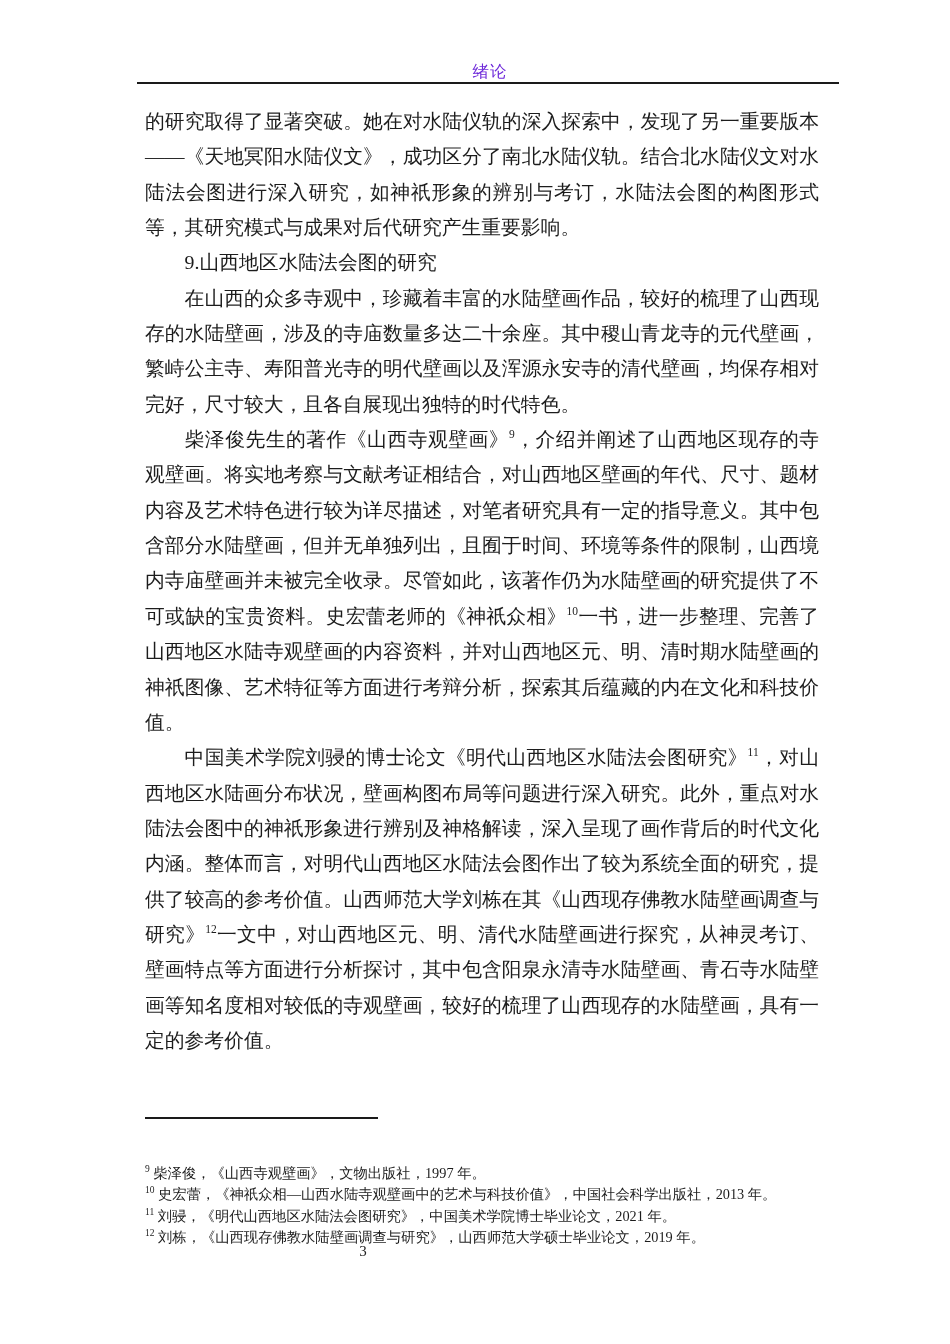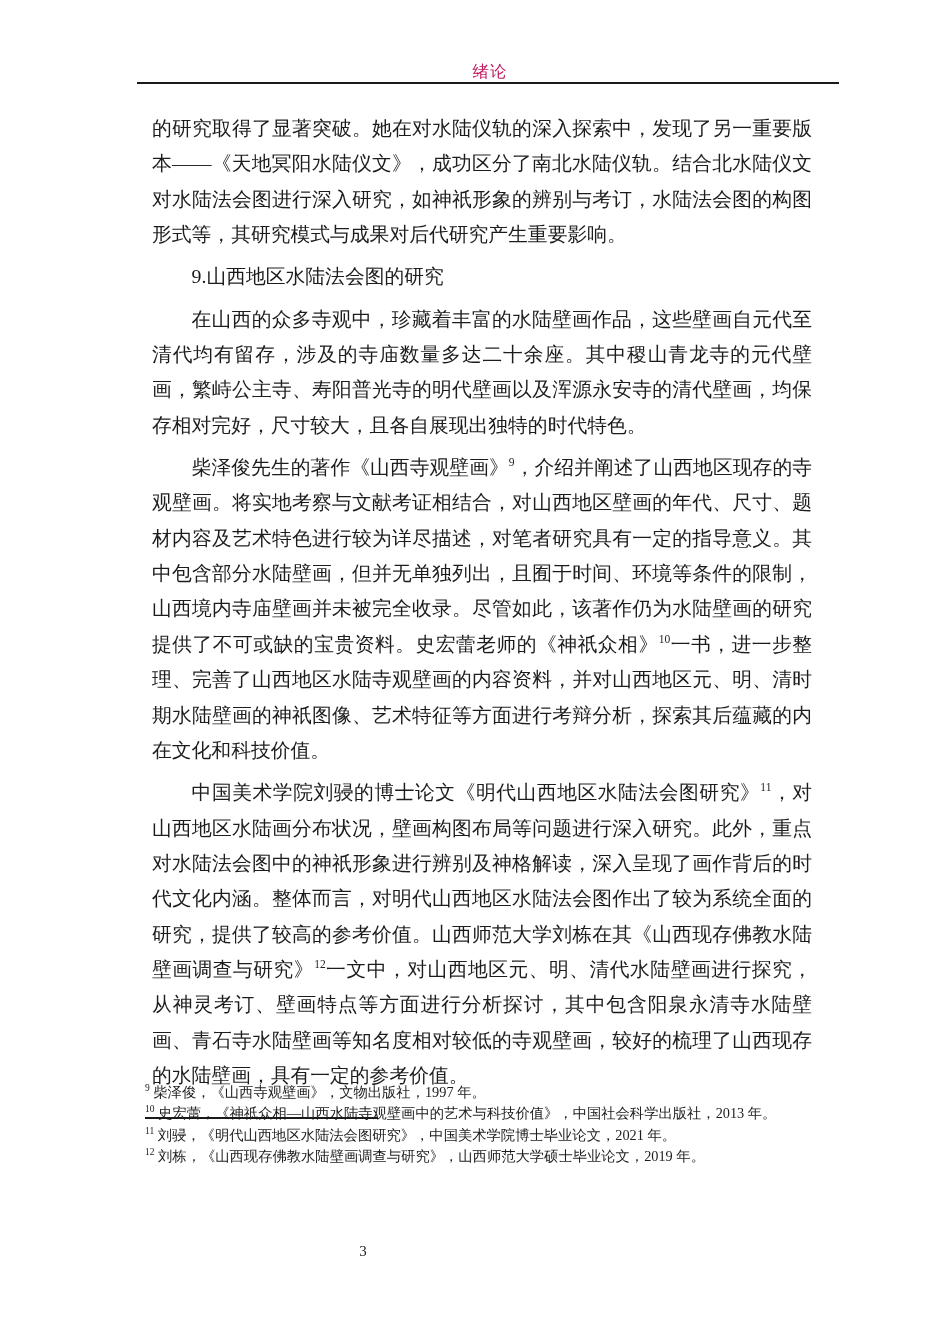--- a/index.html
+++ b/index.html
@@ -13,57 +13,57 @@
     overflow: hidden;
   }
   .running-head {
     position: absolute;
     top: 61px;
     left: 140px;
     width: 700px;
     text-align: center;
     font-size: 16.5px;
     letter-spacing: 1px;
-    color: #be185d;
+    color: #6d28d9;
   }
   .header-rule {
     position: absolute;
     top: 82px;
     left: 137px;
     width: 702px;
     height: 2px;
     background: #1a1a1a;
   }
   .body-text {
     position: absolute;
     top: 104px;
     left: 145px;
     width: 674px;
     font-size: 19.8px;
     line-height: 35.35px;
     text-align: justify;
   }
-  .body-text p { margin: 7px; font-family: Liberation Serif, serif; }
+  .body-text p { margin: 0; font-family: Liberation Serif, serif; }
   .body-text p.indent { text-indent: 2em; }
   .body-text sup {
     font-size: 11.5px;
     line-height: 0;
     vertical-align: super;
   }
   .footnote-rule {
     position: absolute;
     top: 1117px;
     left: 145px;
     width: 233px;
     height: 2px;
     background: #1a1a1a;
   }
   .footnotes {
     position: absolute;
-    top: 1082px;
+    top: 1163px;
     left: 145px;
     width: 676px;
     font-size: 14.3px;
     line-height: 21.3px;
     text-align: justify;
   }
   .footnotes .footnote { margin: 0; }
   .footnotes sup {
     font-size: 9.5px;
     line-height: 0;
@@ -84,21 +84,21 @@
 
 <div class="page">
 
   <div class="running-head">绪论</div>
 
   <div class="header-rule"></div>
 
   <div class="body-text">
       <p>的研究取得了显著突破。她在对水陆仪轨的深入探索中，发现了另一重要版本——《天地冥阳水陆仪文》，成功区分了南北水陆仪轨。结合北水陆仪文对水陆法会图进行深入研究，如神祇形象的辨别与考订，水陆法会图的构图形式等，其研究模式与成果对后代研究产生重要影响。</p>
       <p class="indent">9.山西地区水陆法会图的研究</p>
-      <p class="indent">在山西的众多寺观中，珍藏着丰富的水陆壁画作品，这些壁画自元代至清代均有留存，涉及的寺庙数量多达二十余座。其中稷山青龙寺的元代壁画，繁峙公主寺、寿阳普光寺的明代壁画以及浑源永安寺的清代壁画，均保存相对完好，尺寸较大，且各自展现出独特的时代特色。</p>
+      <p class="indent">在山西的众多寺观中，珍藏着丰富的水陆壁画作品，较好的梳理了山西现存的水陆壁画，涉及的寺庙数量多达二十余座。其中稷山青龙寺的元代壁画，繁峙公主寺、寿阳普光寺的明代壁画以及浑源永安寺的清代壁画，均保存相对完好，尺寸较大，且各自展现出独特的时代特色。</p>
       <p class="indent">柴泽俊先生的著作《山西寺观壁画》<sup>9</sup>，介绍并阐述了山西地区现存的寺观壁画。将实地考察与文献考证相结合，对山西地区壁画的年代、尺寸、题材内容及艺术特色进行较为详尽描述，对笔者研究具有一定的指导意义。其中包含部分水陆壁画，但并无单独列出，且囿于时间、环境等条件的限制，山西境内寺庙壁画并未被完全收录。尽管如此，该著作仍为水陆壁画的研究提供了不可或缺的宝贵资料。史宏蕾老师的《神祇众相》<sup>10</sup>一书，进一步整理、完善了山西地区水陆寺观壁画的内容资料，并对山西地区元、明、清时期水陆壁画的神祇图像、艺术特征等方面进行考辩分析，探索其后蕴藏的内在文化和科技价值。</p>
       <p class="indent">中国美术学院刘骎的博士论文《明代山西地区水陆法会图研究》<sup>11</sup>，对山西地区水陆画分布状况，壁画构图布局等问题进行深入研究。此外，重点对水陆法会图中的神祇形象进行辨别及神格解读，深入呈现了画作背后的时代文化内涵。整体而言，对明代山西地区水陆法会图作出了较为系统全面的研究，提供了较高的参考价值。山西师范大学刘栋在其《山西现存佛教水陆壁画调查与研究》<sup>12</sup>一文中，对山西地区元、明、清代水陆壁画进行探究，从神灵考订、壁画特点等方面进行分析探讨，其中包含阳泉永清寺水陆壁画、青石寺水陆壁画等知名度相对较低的寺观壁画，较好的梳理了山西现存的水陆壁画，具有一定的参考价值。</p>
     </div>
 
   <div class="footnote-rule"></div>
 
   <div class="footnotes">
       <div class="footnote"><sup>9</sup> 柴泽俊，《山西寺观壁画》，文物出版社，1997 年。</div>
       <div class="footnote"><sup>10</sup> 史宏蕾，《神祇众相—山西水陆寺观壁画中的艺术与科技价值》，中国社会科学出版社，2013 年。</div>
       <div class="footnote"><sup>11</sup> 刘骎，《明代山西地区水陆法会图研究》，中国美术学院博士毕业论文，2021 年。</div>

